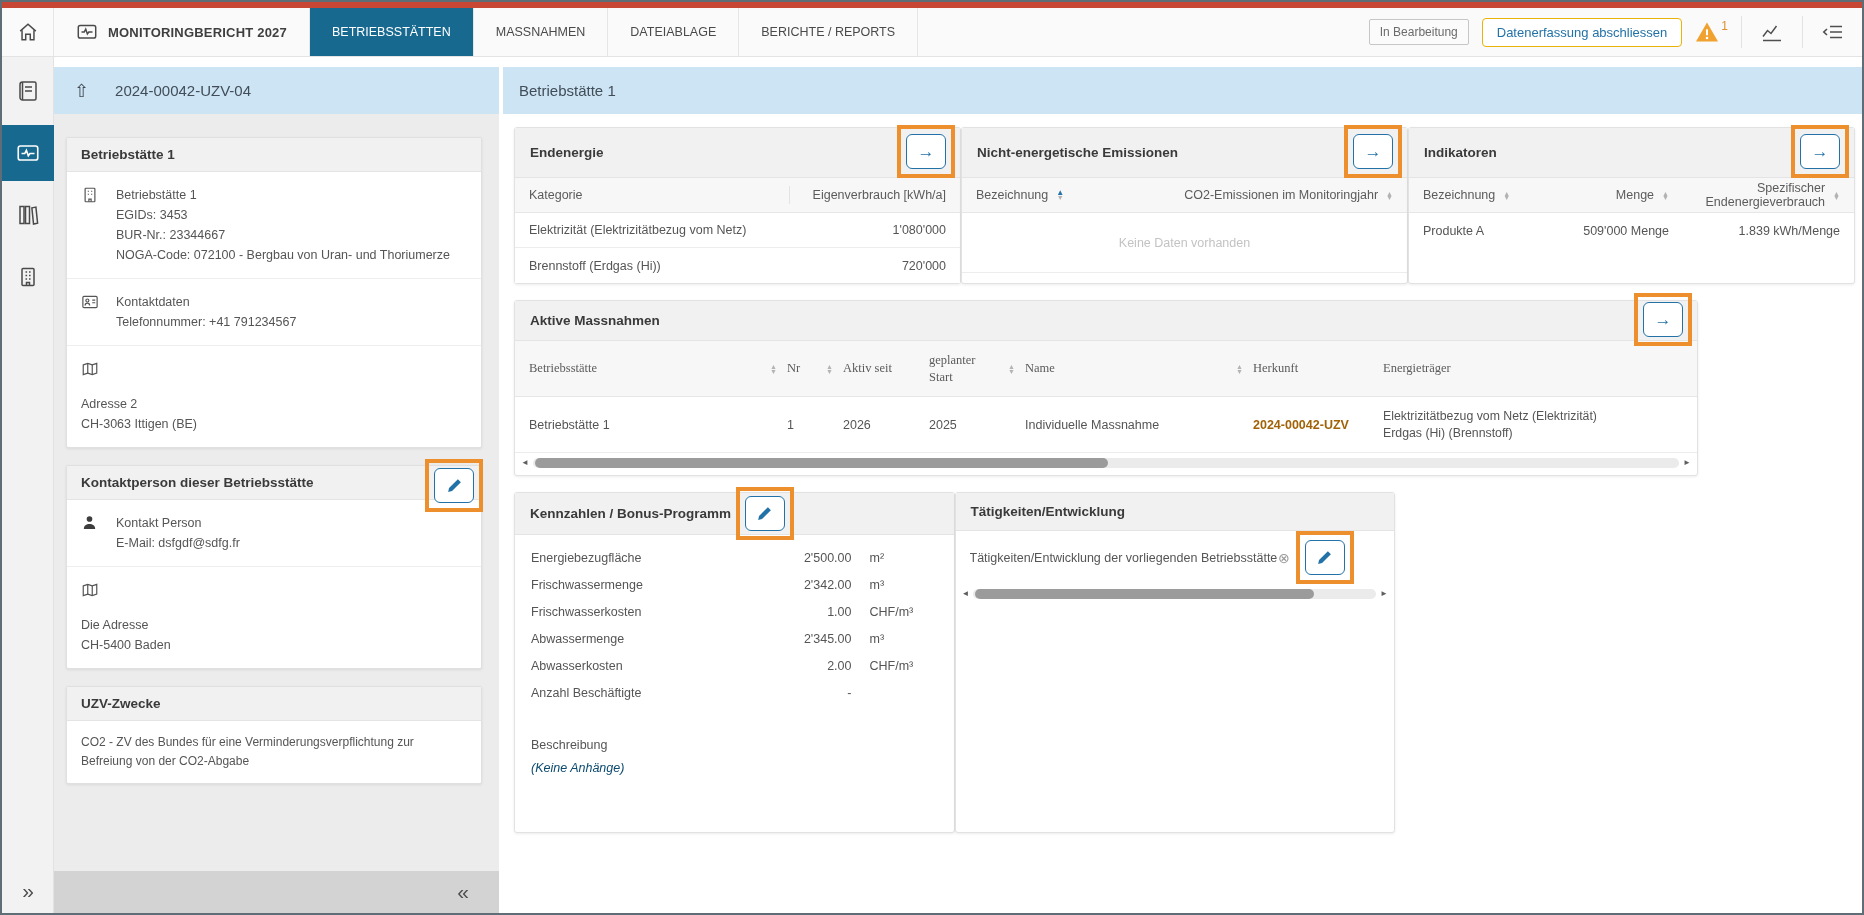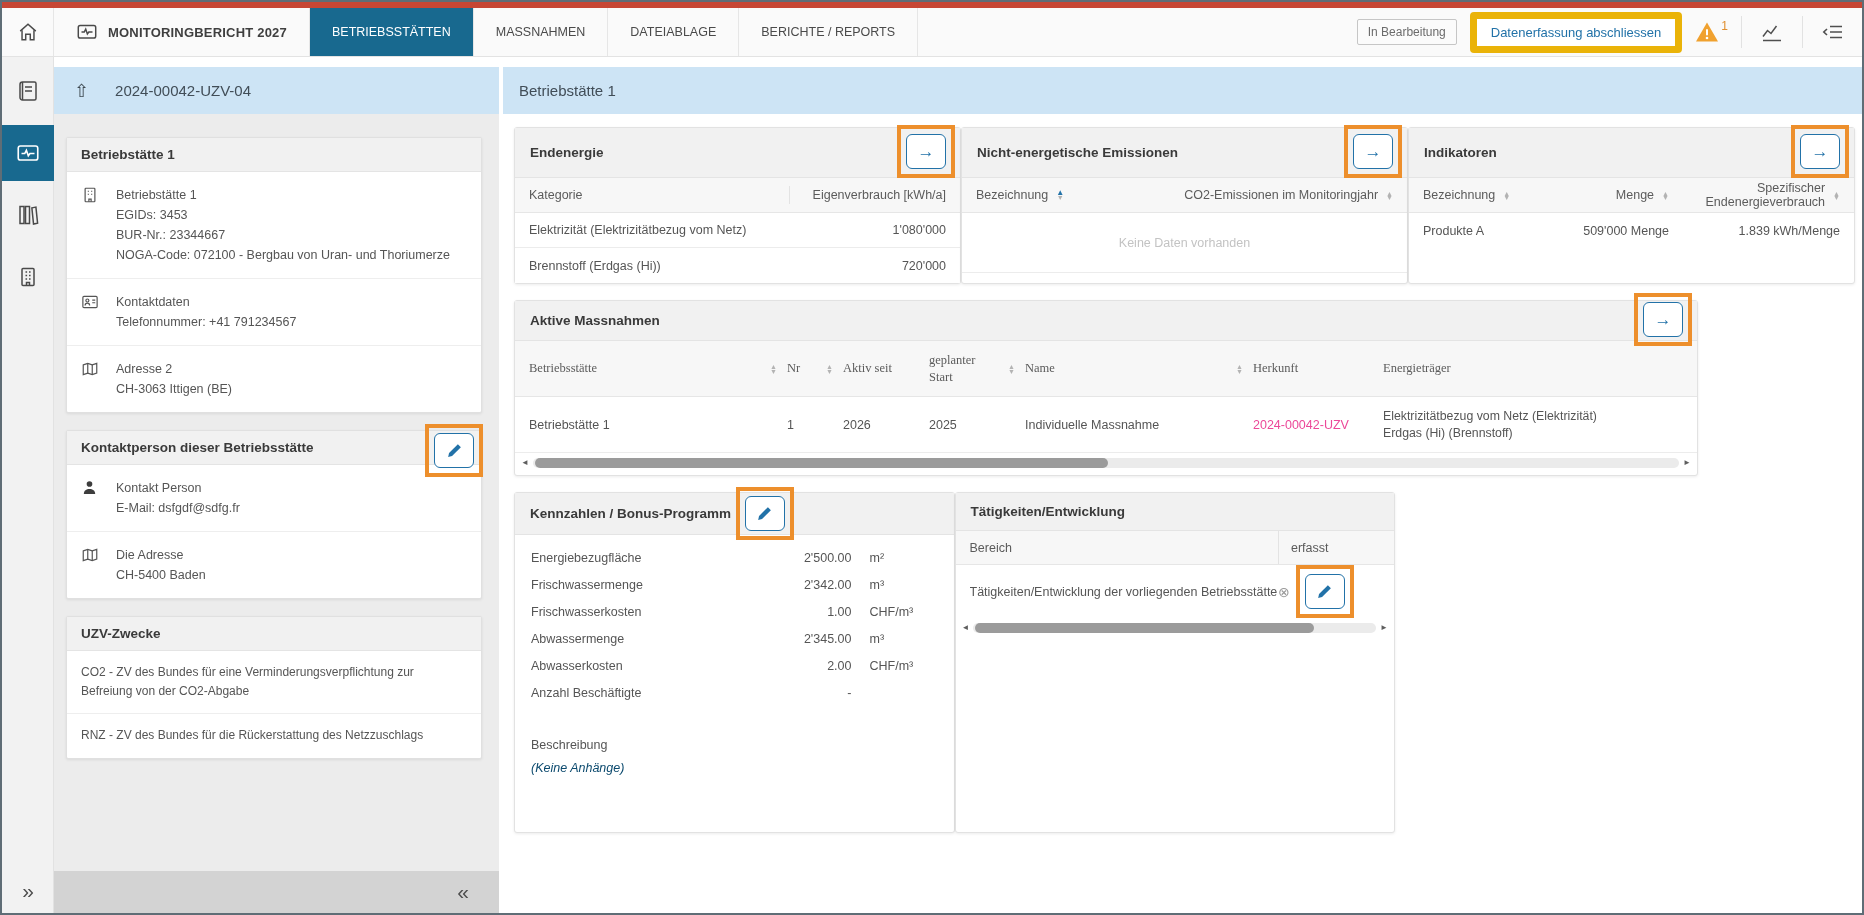--- a/index.html
+++ b/index.html
@@ -17,21 +17,21 @@
               border-right:1px solid #e6e6e6; cursor:pointer; }
   .nav-brand { display:flex; align-items:center; gap:10px; padding:8px 22px;
                border-right:1px solid #e6e6e6; font-size:13px; font-weight:bold;
                color:#3f3f3f; letter-spacing:.2px; cursor:pointer; }
   .nav-tab { display:flex; align-items:center; padding:0 22px; font-size:12.5px;
              color:#4a4a4a; border-right:1px solid #e6e6e6; cursor:pointer; white-space:nowrap; }
   .nav-tab.active { background:#18698f; color:#fff; }
   .nav-right { margin-left:auto; display:flex; align-items:center; gap:13px; padding-right:12px; }
   .badge { border:1px solid #c6c6c6; background:#fbfbfb; color:#6b6b6b; font-size:12px;
            padding:5px 10px; border-radius:2px; white-space:nowrap; }
-  .btn-primary-outline { border:7px solid #eab308; color:#2272a8; background:#fff;
+  .btn-primary-outline { border:1px solid #eab308; color:#2272a8; background:#fff;
            font-size:13px; padding:6px 14px; border-radius:4px; white-space:nowrap; cursor:pointer; }
   .warn-wrap { display:flex; align-items:flex-start; gap:2px; cursor:pointer; }
   .warn-count { color:#e08f2e; font-size:12px; margin-top:-2px; }
   .vsep { width:1px; align-self:stretch; margin:8px 0; background:#e2e2e2; }
   .nav-icon-btn { width:34px; height:34px; display:flex; align-items:center; justify-content:center; cursor:pointer; }
 
   
   .body-row { flex:1; display:flex; min-height:0; }
   .iconbar { width:52px; background:#f2f2f2; border-right:1px solid #e2e2e2;
              display:flex; flex-direction:column; align-items:center; position:relative; flex:0 0 auto; }
@@ -53,21 +53,21 @@
 
   
   .left-panel { width:445px; background:#ececec; position:relative; padding:23px 17px 0 12px; flex:0 0 auto; }
   .lp-card { background:#fff; border:1px solid #e0e0e0; border-radius:2px;
              box-shadow:0 1px 3px rgba(0,0,0,.08); margin-bottom:17px; }
   .lp-head { background:#f1f1f1; border-bottom:1px solid #e4e4e4; padding:9px 14px;
              font-size:13.5px; font-weight:bold; color:#3a3a3a; display:flex;
              justify-content:space-between; align-items:center; position:relative; min-height:34px; }
   .info-sec { display:flex; gap:15px; padding:13px 14px; border-bottom:1px solid #eee;
               font-size:12.5px; color:#555; line-height:1.6; }
-  .info-sec:last-child { border-bottom:none; }
+  .info-sec:last-child { border-bottom:none;flex-direction:column; }
   .info-sec .ico { flex:0 0 20px; padding-top:1px; }
   .lp-item-text { padding:12px 14px; border-bottom:1px solid #eee; font-size:12px;
                   color:#555; line-height:1.6; }
   .lp-item-text:last-child { border-bottom:none; }
   .panel-bottom { position:absolute; left:0; bottom:0; width:445px; height:42px; background:#d3d3d3;
                   display:flex; align-items:center; justify-content:flex-end; padding-right:30px; }
   .collapse-glyph { font-size:21px; color:#4e4e4e; cursor:pointer; }
 
   
   .main { flex:1; background:#fff; padding:13px 7px 0 15px; display:flex; flex-direction:column;
@@ -114,21 +114,21 @@
 
   
   .ms-card { width:1184px; }
   .ms-grid { display:grid; grid-template-columns:258px 56px 86px 96px 228px 130px 330px 82px;
              align-items:center; padding:0 14px; overflow:hidden; }
   .ms-grid > div { padding-right:10px; overflow:hidden; white-space:nowrap; }
   .ms-head-row { min-height:56px;font-family:Liberation Serif, serif; }
   .ms-cell-flex { display:flex; align-items:center; justify-content:space-between; }
   .ms-wrap { white-space:normal !important; line-height:1.3; }
   .ms-data-row { min-height:56px; }
-  .link { color:#ec4899; cursor:pointer; text-decoration:none; }
+  .link { color:#a16207; cursor:pointer; text-decoration:none;font-weight:bold; }
   .two-line { white-space:normal !important; line-height:1.35; font-size:12.3px; }
 
   
   .hscroll { display:flex; align-items:center; gap:4px; padding:5px 6px 7px 6px; }
   .hs-arrow { font-size:8px; color:#5e5e5e; cursor:pointer; line-height:1; }
   .hs-track { flex:1; height:10px; background:#ebebeb; border-radius:6px; position:relative; cursor:pointer; }
   .hs-thumb { position:absolute; top:0; height:10px; background:#9b9b9b; border-radius:6px; cursor:grab; }
 
   
   .kz-card { flex:1; height:341px; display:flex; flex-direction:column; }
@@ -358,21 +358,20 @@
                 <div>CH-5400 Baden</div>
               </div>
             </div>
           </div>
 
           <div class="lp-card">
             <div class="lp-head">
               <span class="card-title">UZV-Zwecke</span>
             </div>
             <div class="lp-item-text">CO2 - ZV des Bundes für eine Verminderungsverpflichtung zur Befreiung von der CO2-Abgabe</div>
-            <div class="lp-item-text">RNZ - ZV des Bundes für die Rückerstattung des Netzzuschlags</div>
           </div>
 
           <div class="panel-bottom">
             <span class="collapse-glyph">«</span>
           </div>
         </div>
 
         <div class="main">
 
           <div class="cards-row">
@@ -580,24 +579,20 @@
                 <div class="kz-desc">
                   <div>Beschreibung</div>
                   <div class="kz-attach">(Keine Anhänge)</div>
                 </div>
               </div>
             </div>
 
             <div class="card tg-card">
               <div class="card-head tg-head">
                 <span class="card-title">Tätigkeiten/Entwicklung</span>
-              </div>
-              <div class="thead tg-colrow">
-                <div>Bereich</div>
-                <div class="c2">erfasst</div>
               </div>
               <div class="tg-datarow">
                 <div class="c1">Tätigkeiten/Entwicklung der vorliegenden Betriebsstätte</div>
                 <div class="c2">
                   <span class="na-icon">⊗</span>
                   <span class="tour-inline">
                     <button class="action-btn">
                       <svg class="icon" width="15" height="15" viewBox="0 0 16 16">
                         <path d="M11.6 1.2 L14.8 4.4 L5.4 13.8 L1.2 14.8 L2.2 10.6 Z" fill="#2272a8"></path>
                       </svg>

